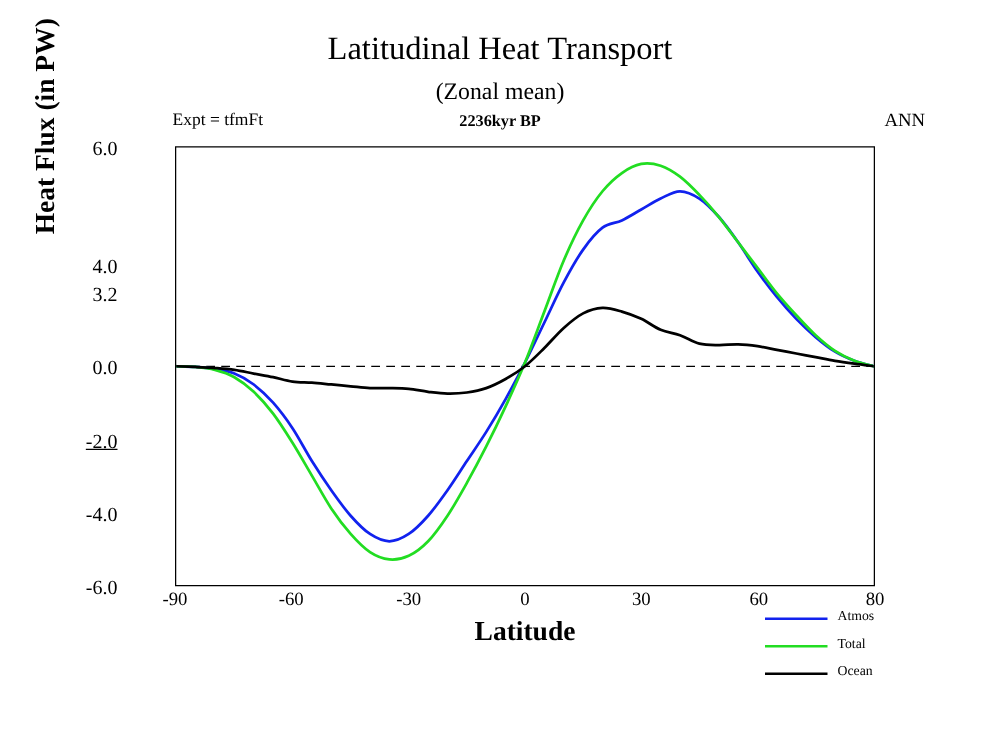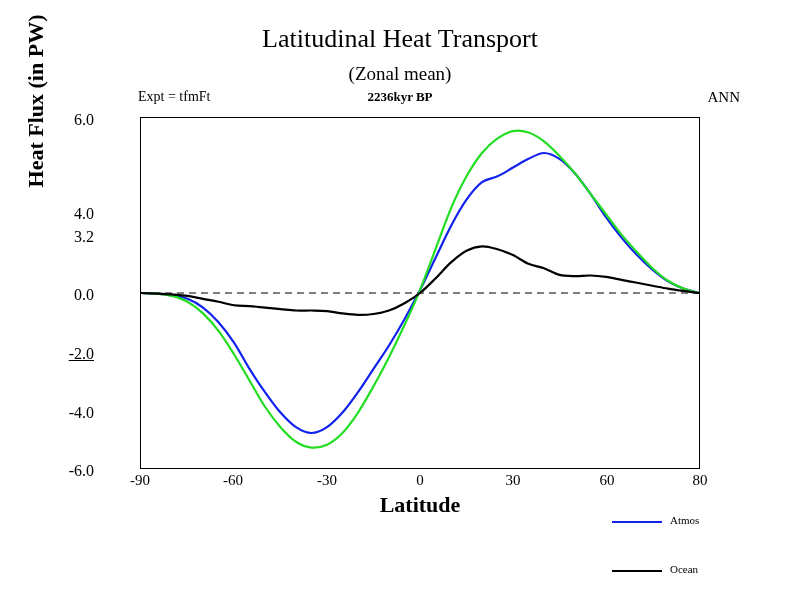--- a/index.html
+++ b/index.html
@@ -110,21 +110,20 @@
   #legend {
     position: absolute;
     left: 612px;
     top: 485px;
     width: 160px;
     font-size: 10px;
   }
   .legend-row {
     position: relative;
     height: 22px;
-    margin-top: 27px;
   }
   .legend-swatch {
     position: absolute;
     left: 0;
     top: 9px;
     width: 50px;
     height: 2px;
   }
   .legend-label {
     position: absolute;
@@ -177,22 +176,22 @@
         </g>
     </svg>
   </div>
 
   <div id="legend">
     <div class="legend-row">
       <div class="legend-swatch" style="background:#1122ee;"></div>
       <div class="legend-label">Atmos</div>
     </div>
     <div class="legend-row">
+      <div class="legend-swatch" style="background:#22dd22;"></div>
+      <div class="legend-label">Total</div>
+    </div>
+    <div class="legend-row">
       <div class="legend-swatch" style="background:#000000;"></div>
       <div class="legend-label">Ocean</div>
-    </div>
-    <div class="legend-row">
-      <div class="legend-swatch" style="background:#22dd22;"></div>
-      <div class="legend-label">Total</div>
     </div>
   </div>
 
 </div>
 
 </body></html>

